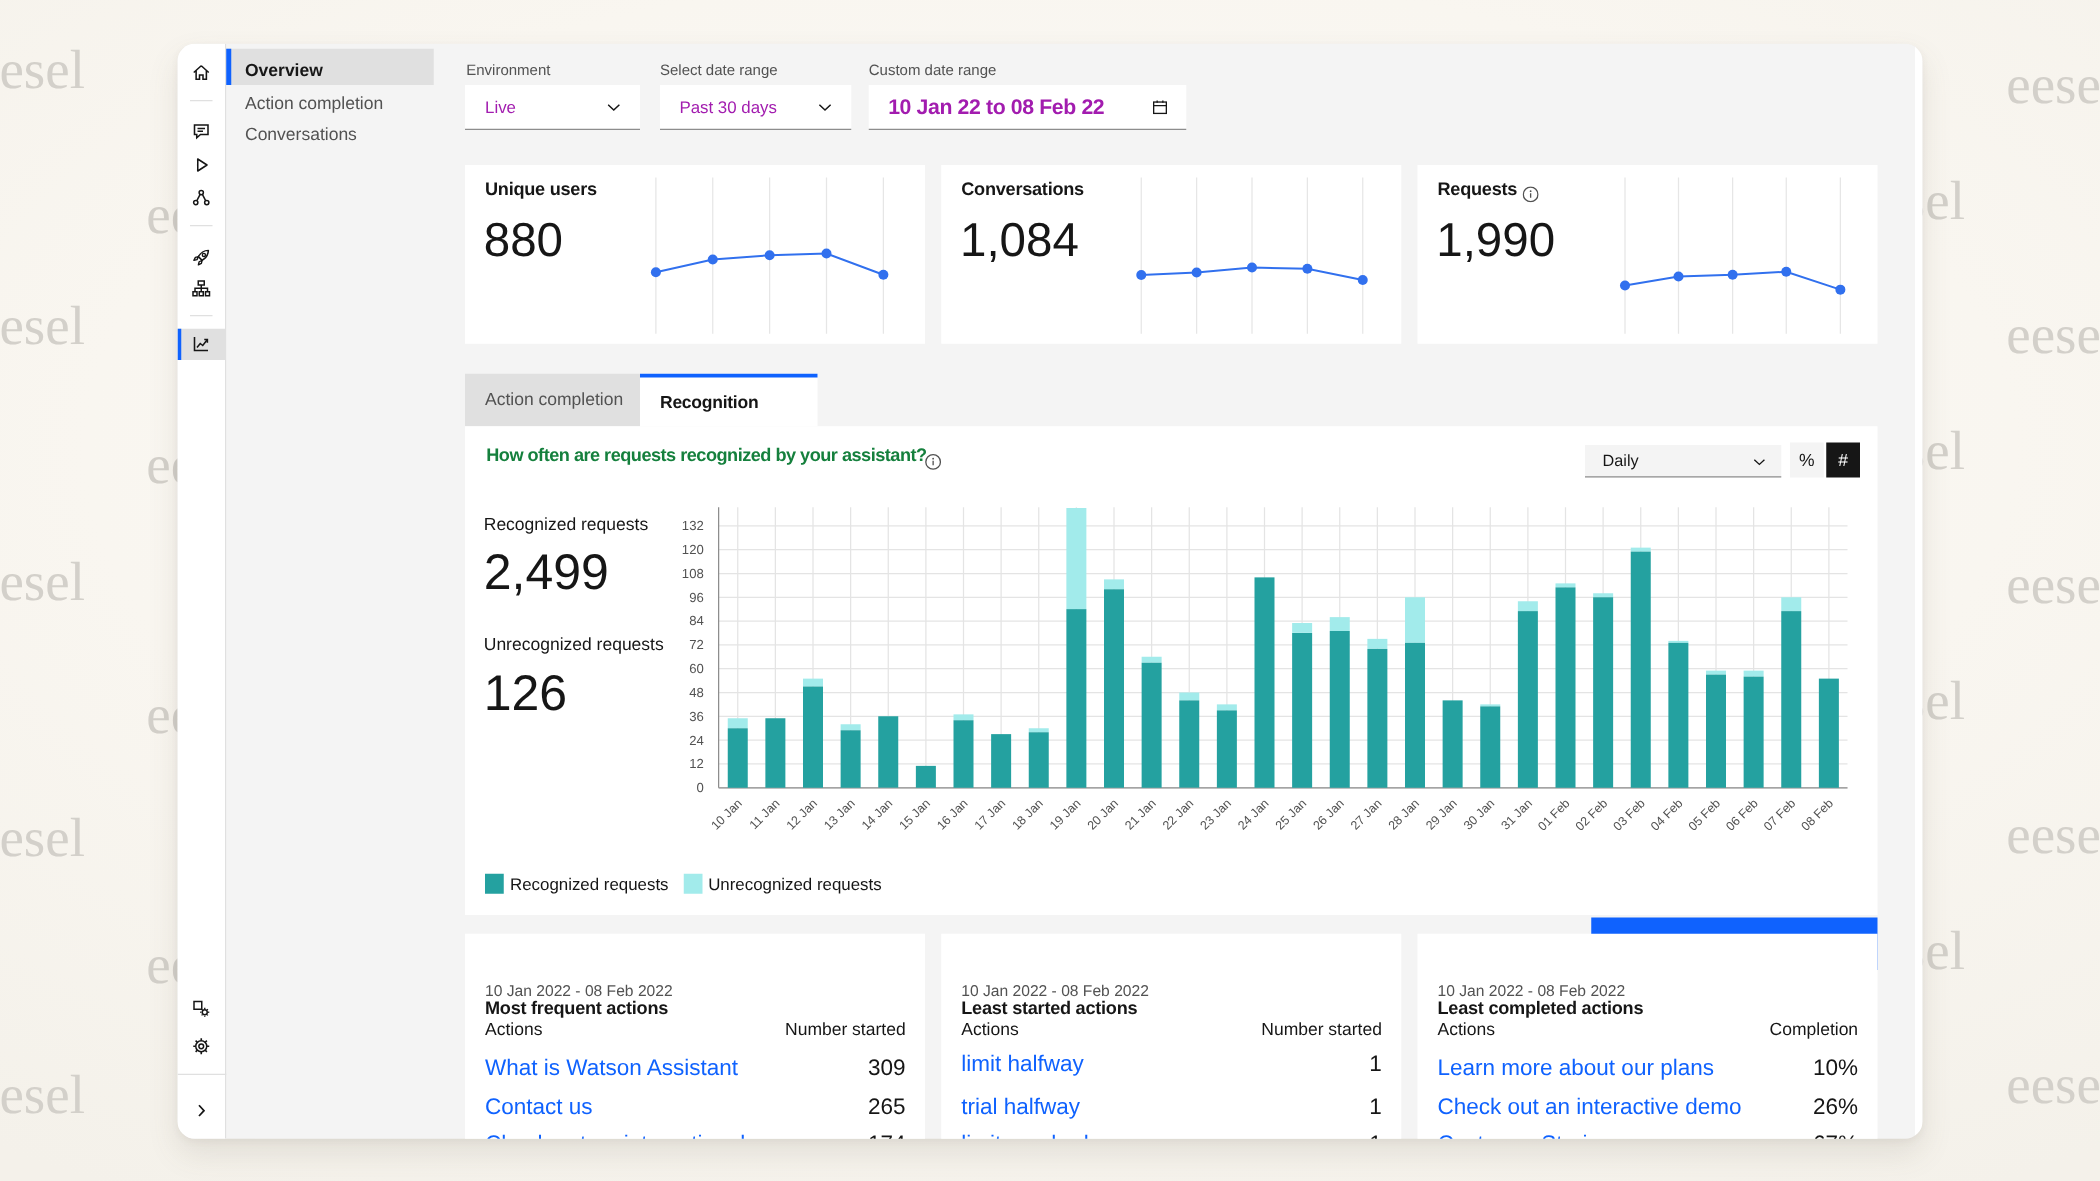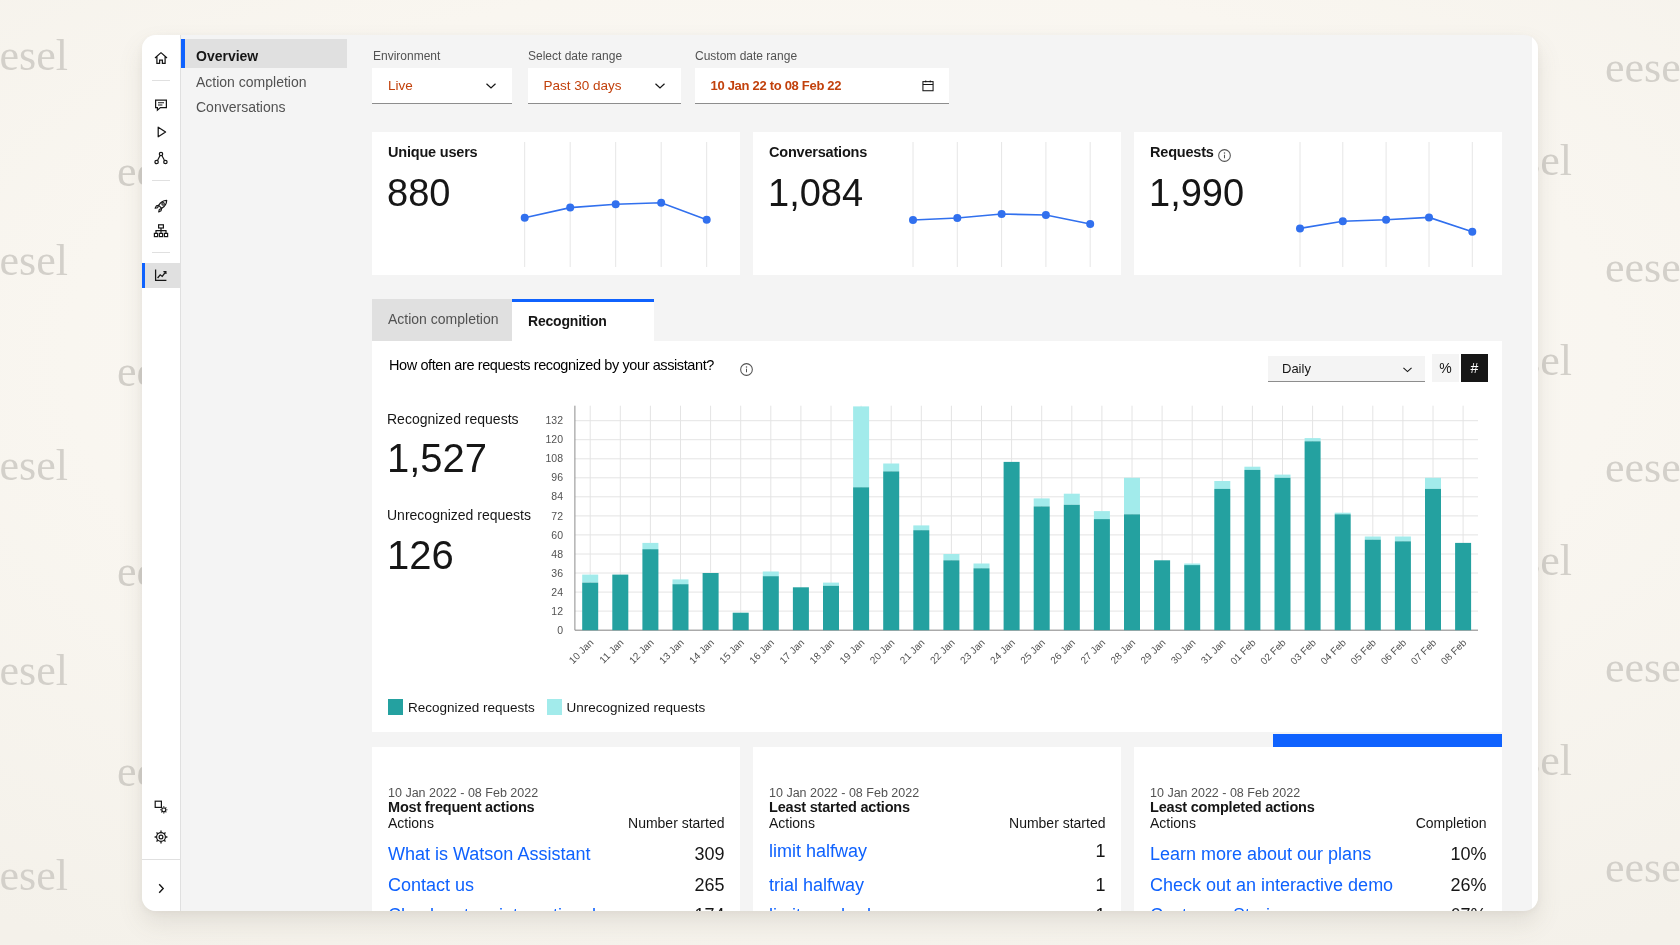--- a/index.html
+++ b/index.html
@@ -8,28 +8,28 @@
 .card { position:absolute; left:142px; top:35px; width:1396px; height:876px; background:#f4f4f4; border-radius:14px; overflow:hidden;
   box-shadow:0 12px 24px rgba(100,92,80,0.13), 0 2px 6px rgba(100,92,80,0.06); }
 .sidebar { position:absolute; left:0; top:0; width:39px; height:876px; background:#fff; border-right:1px solid #e0e0e0; }
 .icon { position:absolute; }
 .sdiv { position:absolute; left:10px; width:18px; height:1px; background:#e0e0e0; }
 .rightstrip { position:absolute; right:0; top:0; width:6px; height:876px; background:#fff; }
 .navsel { position:absolute; left:39px; top:3.5px; width:166px; height:29px; background:#e0e0e0; }
 .navbar { position:absolute; left:39px; top:3.5px; width:4px; height:29px; background:#0f62fe; }
 .navitem { position:absolute; left:54px; font-size:14px; color:#525252; }
 .lbl { position:absolute; top:13.8px; font-size:12px; color:#525252; }
-.dd { position:absolute; top:33px; height:36px; background:#fff; border-bottom:1px solid #8d8d8d; font-size:13.5px; color:#c2410c; line-height:35px; padding-left:16px; }
+.dd { position:absolute; top:33px; height:36px; background:#fff; border-bottom:1px solid #8d8d8d; font-size:13.5px; color:#a21caf; line-height:35px; padding-left:16px; }
 .mcard { position:absolute; top:96.5px; width:368px; height:143.5px; background:#fff; }
 .mc-title { position:absolute; left:16px; top:12px; font-size:14.5px; font-weight:bold; color:#161616; letter-spacing:-0.2px; }
 .mc-num { position:absolute; left:15px; top:40px; font-size:38px; font-weight:300; color:#161616; }
 .tab1 { position:absolute; left:230px; top:264px; width:140px; height:41.5px; background:#e0e0e0; color:#525252; font-size:14px; line-height:41px; padding-left:16px; }
 .tab2 { position:absolute; left:370px; top:264px; width:142px; height:41.5px; background:#fff; border-top:3px solid #0f62fe; color:#161616; font-weight:bold; font-size:14px; line-height:38px; padding-left:16px; letter-spacing:-0.2px; }
 .ccard { position:absolute; left:230px; top:305.5px; width:1130px; height:391.5px; background:#fff; }
-.ctitle { position:absolute; left:17px; top:16.9px; font-size:14.5px; font-weight:normal; color:#000000; letter-spacing:-0.4px; }
+.ctitle { position:absolute; left:17px; top:16.9px; font-size:14.5px; font-weight:bold; color:#15803d; letter-spacing:-0.4px; }
 .stat-l { position:absolute; left:15px; font-size:14px; color:#161616; }
 .stat-n { position:absolute; left:15px; font-size:40px; font-weight:300; color:#161616; }
 .dd2 { position:absolute; left:896px; top:15.5px; width:157px; height:26px; background:#f4f4f4; border-bottom:1px solid #8d8d8d; font-size:13px; color:#161616; line-height:25px; padding-left:14px; }
 .pbtn { position:absolute; top:13.5px; width:27px; height:28px; font-size:14px; text-align:center; line-height:28px; }
 .legend { position:absolute; font-size:13.5px; color:#161616; }
 .lsq { position:absolute; width:15px; height:16px; }
 .bluebtn { position:absolute; left:901px; top:345.5px; width:229px; height:42px; background:#0f62fe; color:#fff; font-size:14px; line-height:42px; padding-left:15px;margin-top:48px; }
 .bcard { position:absolute; top:711.5px; width:368px; height:170px; background:#fff; }
 .bc-title { position:absolute; left:16px; top:14.5px; font-size:14.5px; font-weight:bold; color:#161616; letter-spacing:-0.2px;margin-top:38px; }
 .bc-date { position:absolute; left:16px; top:39.9px; font-size:12.5px; color:#525252;text-align:center; }
@@ -134,21 +134,21 @@
 
   <div class="lbl" style="left:231px">Environment</div>
   <div class="lbl" style="left:386px">Select date range</div>
   <div class="lbl" style="left:553px">Custom date range</div>
   <div class="dd" style="left:230px;width:140px">Live<svg viewBox="0 0 10 6" style="position:absolute;right:16px;top:15px;width:10px;height:6px">
         <path d="M0.5 0.8 L5 5 L9.5 0.8" fill="none" stroke="#161616" stroke-width="1.2"></path>
       </svg></div>
   <div class="dd" style="left:385.5px;width:153px">Past 30 days<svg viewBox="0 0 10 6" style="position:absolute;right:16px;top:15px;width:10px;height:6px">
         <path d="M0.5 0.8 L5 5 L9.5 0.8" fill="none" stroke="#161616" stroke-width="1.2"></path>
       </svg></div>
-  <div class="dd" style="left:552.5px;width:254px;font-weight:bold;font-size:13px;letter-spacing:-0.3px">10 Jan 22 to 08 Feb 22<svg viewBox="0 0 16 16" style="position:absolute;right:14px;top:11px;width:14px;height:14px">
+  <div class="dd" style="left:552.5px;width:254px;font-weight:bold;font-size:17px;letter-spacing:-0.3px">10 Jan 22 to 08 Feb 22<svg viewBox="0 0 16 16" style="position:absolute;right:14px;top:11px;width:14px;height:14px">
         <rect x="2.2" y="3" width="11.6" height="10.4" fill="none" stroke="#161616" stroke-width="1.2"></rect>
         <line x1="2.2" y1="6.2" x2="13.8" y2="6.2" stroke="#161616" stroke-width="1.2"></line>
         <line x1="5.4" y1="1.6" x2="5.4" y2="3.6" stroke="#161616" stroke-width="1.2"></line>
         <line x1="10.6" y1="1.6" x2="10.6" y2="3.6" stroke="#161616" stroke-width="1.2"></line>
       </svg></div>
 
   <div class="mcard" style="left:230px">
       <svg width="368" height="143" style="position:absolute;left:0;top:0">
         <line x1="152.7" y1="10" x2="152.7" y2="135" stroke="#e6e6e6" stroke-width="1"></line>
         <line x1="198.2" y1="10" x2="198.2" y2="135" stroke="#e6e6e6" stroke-width="1"></line>
@@ -355,21 +355,21 @@
         <circle cx="8" cy="8" r="7.2" fill="none" stroke="#525252" stroke-width="1.3"></circle>
         <line x1="8" y1="7" x2="8" y2="11.4" stroke="#525252" stroke-width="1.3"></line>
         <circle cx="8" cy="4.8" r="0.9" fill="#525252"></circle>
       </svg>
     <div class="dd2">Daily<svg viewBox="0 0 10 6" style="position:absolute;right:13px;top:11px;width:9px;height:5.5px">
           <path d="M0.5 0.8 L5 5 L9.5 0.8" fill="none" stroke="#161616" stroke-width="1.2"></path>
         </svg></div>
     <div class="pbtn" style="left:1060px;background:#f4f4f4;color:#161616">%</div>
     <div class="pbtn" style="left:1089px;background:#161616;color:#fff">#</div>
     <div class="stat-l" style="top:70.8px">Recognized requests</div>
-    <div class="stat-n" style="top:95.7px">1,527</div>
+    <div class="stat-n" style="top:95.7px">2,499</div>
     <div class="stat-l" style="top:166.6px">Unrecognized requests</div>
     <div class="stat-n" style="top:192px">126</div>
     <div class="lsq" style="left:15.6px;top:358.8px;background:#24a1a0"></div>
     <div class="legend" style="left:36px;top:359.5px">Recognized requests</div>
     <div class="lsq" style="left:174.5px;top:358.8px;background:#a2ebeb"></div>
     <div class="legend" style="left:194.5px;top:359.5px">Unrecognized requests</div>
     <div class="bluebtn">View unrecognized requests<svg viewBox="0 0 16 12" style="position:absolute;right:15px;top:14px;width:15px;height:12px">
           <line x1="1" y1="6" x2="14" y2="6" stroke="#fff" stroke-width="1.4"></line>
           <path d="M9.5 1.5 L14 6 L9.5 10.5" fill="none" stroke="#fff" stroke-width="1.4"></path>
         </svg></div>

